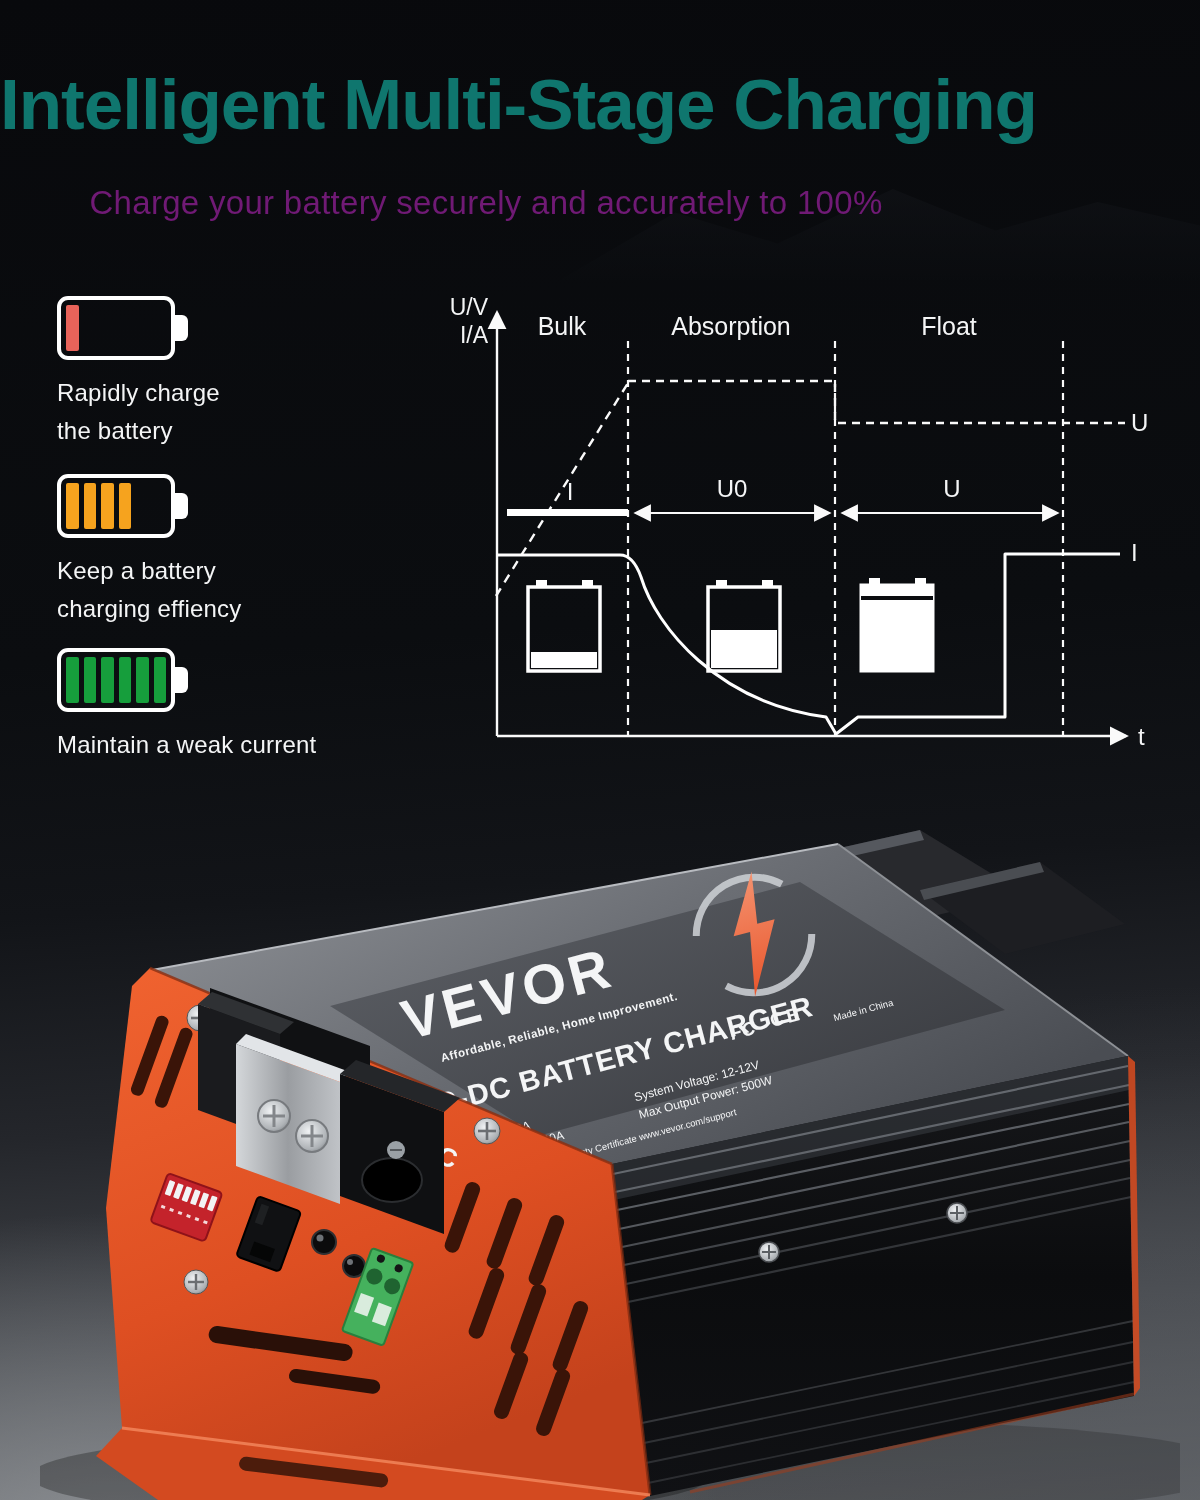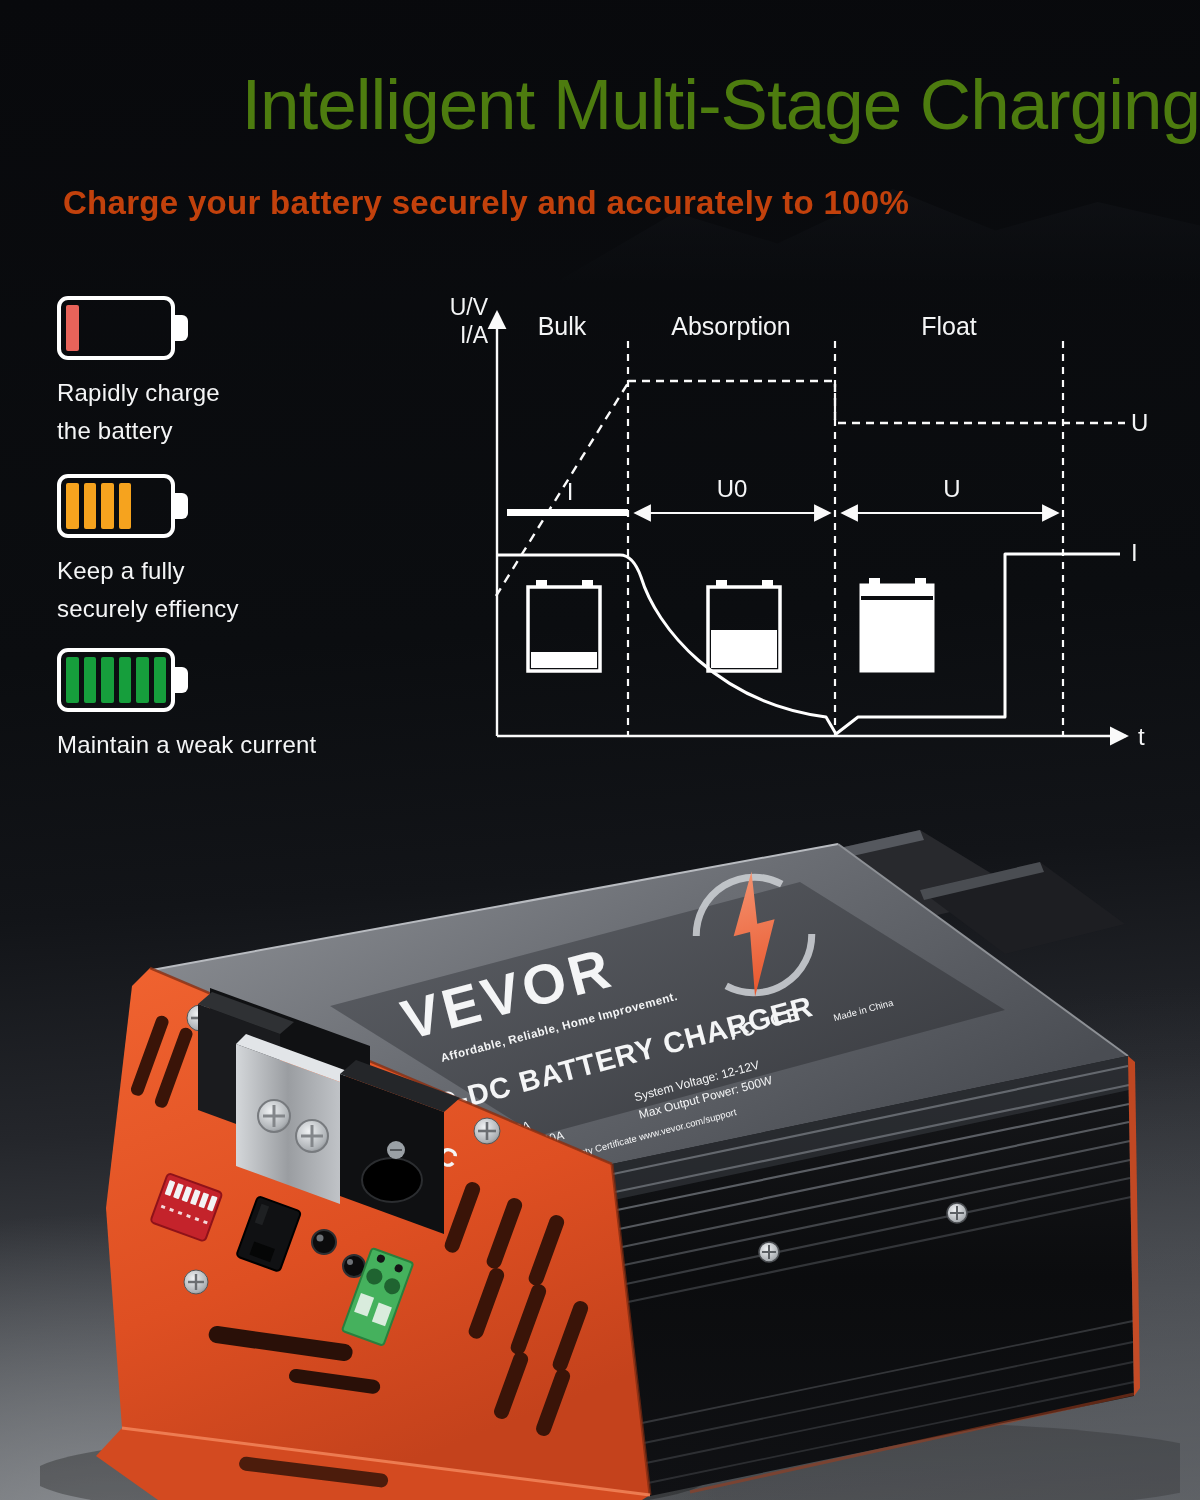--- a/index.html
+++ b/index.html
@@ -10,26 +10,26 @@
       radial-gradient(ellipse 980px 560px at 10% 104%, rgba(148,151,155,0.9), rgba(148,151,155,0) 62%),
       radial-gradient(ellipse 900px 700px at 100% 96%, rgba(90,93,98,0.55), rgba(90,93,98,0) 65%),
       linear-gradient(176deg,#08090c 0%,#0b0d10 42%,#121418 58%,#24262b 72%,#43464b 86%,#63666a 100%);
   }
   .ridge{
     position:absolute;right:0;top:150px;width:640px;height:130px;opacity:.55;
     background:linear-gradient(#16181d,#0a0c0f);
     clip-path:polygon(0 100%,18% 48%,34% 72%,52% 30%,68% 62%,84% 40%,100% 58%,100% 100%);
   }
   .page-title{
-    position:absolute;left:0;top:64px;width:1200px;text-align:right;
-    font-size:71px;font-weight:400;letter-spacing:-1px;color:#4d7c0f;
+    position:absolute;left:0;top:64px;width:1200px;text-align:left;
+    font-size:71px;font-weight:700;letter-spacing:-1px;color:#0f766e;
   }
   .page-subtitle{
     position:absolute;left:0;top:184px;width:972px;text-align:center;
-    font-size:33px;font-weight:700;color:#c2410c;letter-spacing:.3px;
+    font-size:33px;font-weight:400;color:#701a75;letter-spacing:.3px;
   }
   .feature{position:absolute;left:57px;}
   .batt{
     position:relative;width:118px;height:64px;border:4px solid #fff;border-radius:11px;
     padding:5px;display:flex;gap:5px;box-sizing:border-box;background:transparent;
   }
   .batt::after{
     content:"";position:absolute;right:-17px;top:50%;transform:translateY(-50%);
     width:13px;height:26px;background:#fff;border-radius:0 6px 6px 0;
   }
@@ -66,22 +66,22 @@
 <div class="feature" style="top:474px">
   <div class="batt">
       <div class="slot" style="background: rgb(246, 163, 30);"></div>
       <div class="slot" style="background: rgb(246, 163, 30);"></div>
       <div class="slot" style="background: rgb(246, 163, 30);"></div>
       <div class="slot" style="background: rgb(246, 163, 30);"></div>
       <div class="slot"></div>
       <div class="slot"></div>
     </div>
   <div class="ftext">
-    <span>Keep a fully</span><br>
-    <span>securely effiency</span>
+    <span>Keep a battery</span><br>
+    <span>charging effiency</span>
   </div>
 </div>
 
 <div class="feature" style="top:648px">
   <div class="batt">
       <div class="slot" style="background: rgb(22, 158, 60);"></div>
       <div class="slot" style="background: rgb(22, 158, 60);"></div>
       <div class="slot" style="background: rgb(22, 158, 60);"></div>
       <div class="slot" style="background: rgb(22, 158, 60);"></div>
       <div class="slot" style="background: rgb(22, 158, 60);"></div>

